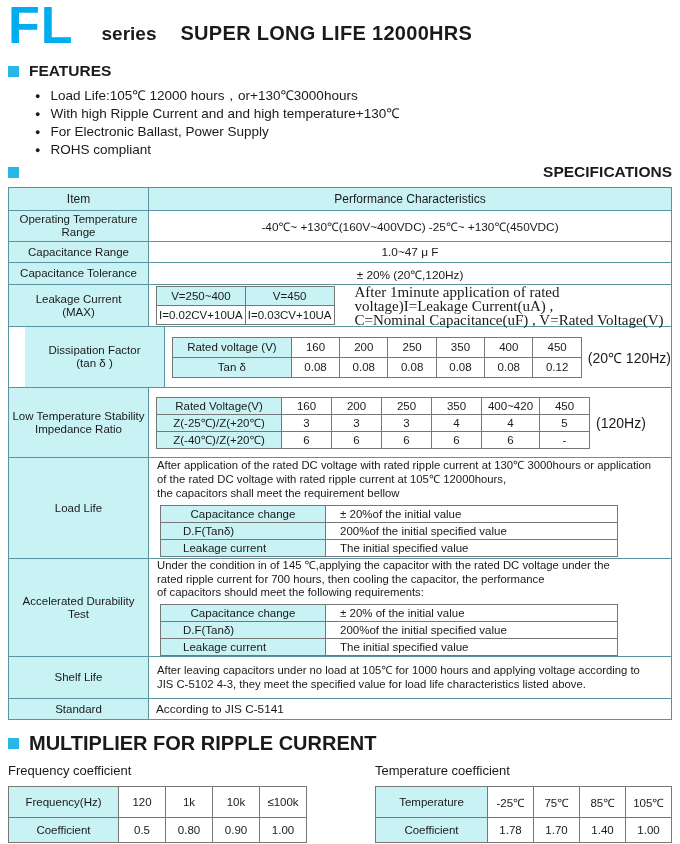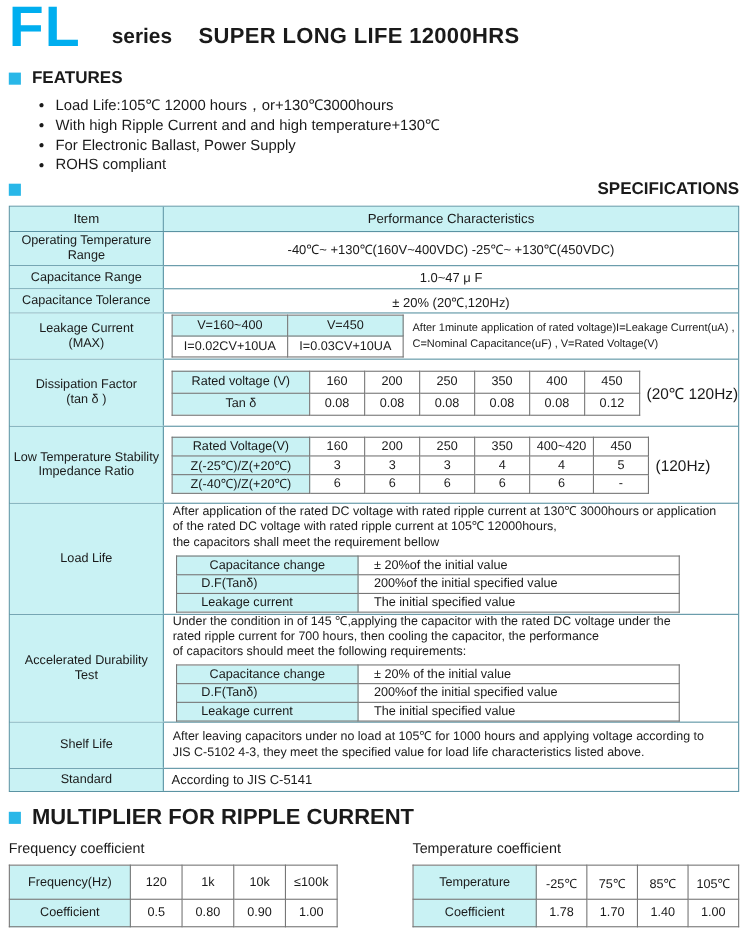--- a/index.html
+++ b/index.html
@@ -43,29 +43,29 @@
     width:140px;flex:0 0 140px;background:var(--fill);
     border-right:1px solid var(--grid);
     display:flex;flex-direction:column;justify-content:center;align-items:center;
     text-align:center;font-size:11.5px;line-height:13px;padding:2px 3px;
   }
   .sright{flex:1;display:flex;align-items:center;justify-content:center;font-size:11.8px;}
   .sright.left{justify-content:flex-start;padding-left:7px;}
   .sright.col{flex-direction:column;align-items:flex-start;justify-content:center;padding:5px 0 5px 8px;}
   .hdr-row .sleft,.hdr-row .sright{background:var(--fill);font-size:12px;}
   .h22{height:22px;} .h31{height:31px;} .h21{height:21px;}
-  .h42{height:42px;} .h61{height:61px;} .h70{height:70px;}
+  .h42{height:42px;} .h61{height:61px;padding-left:16px;} .h70{height:70px;}
   .h101{height:101px;} .h98{height:98px;}
 
   table{border-collapse:collapse;}
   .itable td{border:1px solid var(--inner-bd);font-size:11.5px;text-align:center;padding:0 2px;}
   .itable .cy{background:var(--fill);}
 
   .leak-table td{width:105px;height:19px;}
-  .note{font-size:10px;line-height:14px;margin-left:8px;}
+  .note{font-size:15px;line-height:14px;margin-left:20px;font-family:Liberation Serif, serif;}
   .note-inline{font-size:14px;margin-left:6px;white-space:nowrap;}
 
   .diss-table td{height:20px;width:50px;}
   .diss-table td.rowhd{width:125px;}
   .lt-table td{height:17px;width:50px;}
   .lt-table td.rowhd{width:125px;}
   .lt-table td.wide{width:58px;}
 
   .desc{font-size:11.3px;line-height:13.8px;}
   .req-table{margin:4px 0 0 3px;}
@@ -152,21 +152,21 @@
 
     <div class="srow h42">
       <div class="sleft">
         <div>Leakage Current</div>
         <div>(MAX)</div>
       </div>
       <div class="sright left">
         <table class="itable leak-table">
           <tbody>
               <tr>
-            <td class="cy">V=160~400</td>
+            <td class="cy">V=250~400</td>
             <td class="cy">V=450</td>
           </tr>
           <tr>
             <td>I=0.02CV+10UA</td>
             <td>I=0.03CV+10UA</td>
           </tr>
         </tbody>
           </table>
         <div class="note">
           <div>After 1minute application of rated voltage)I=Leakage Current(uA) ,</div>

